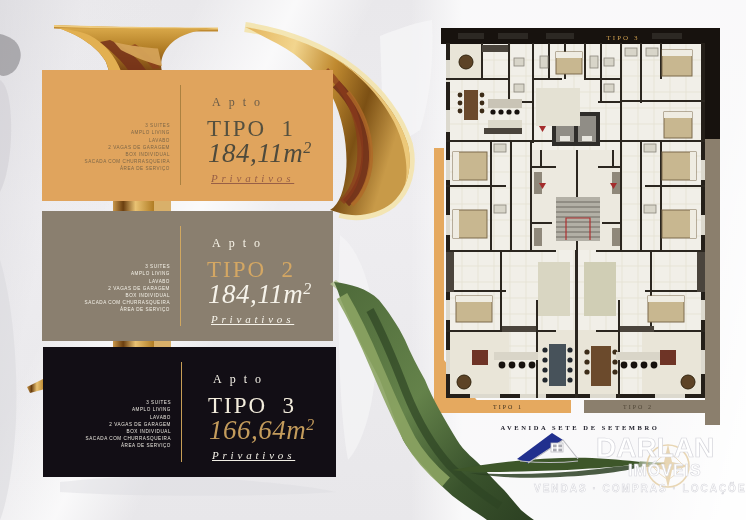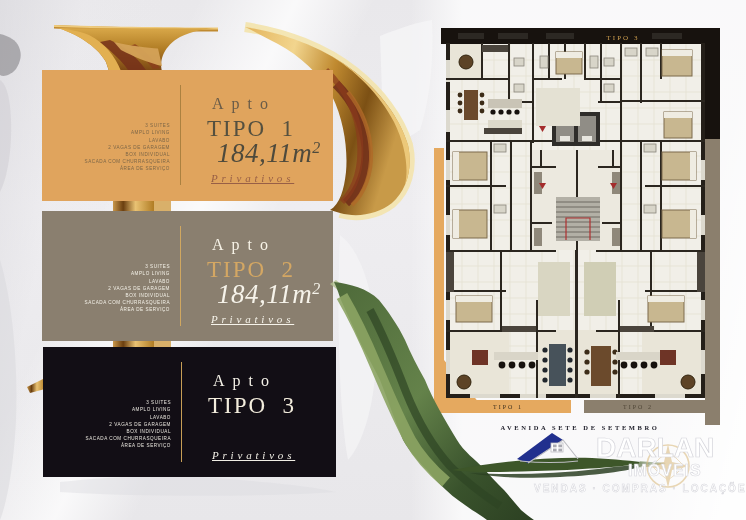--- a/index.html
+++ b/index.html
@@ -5,25 +5,25 @@
   html,body{margin:0;padding:0;}
   body{width:746px;height:520px;overflow:hidden;position:relative;
        font-family:"Liberation Sans",sans-serif;background:#fff;}
   .abs{position:absolute;}
   .card{position:absolute;left:42px;width:291px;}
   .card .list{position:absolute;left:-192px;top:52px;width:320px;text-align:right;
       font-size:9.2px;letter-spacing:1.1px;line-height:14.3px;
       transform:scale(.5);transform-origin:top right;}
   .card .vline{position:absolute;left:138px;top:15px;width:1px;height:100px;}
   .card .apto{position:absolute;left:170px;top:26px;font-family:"Liberation Serif",serif;
-      font-size:16px;letter-spacing:8px;line-height:1;}
+      font-size:12px;letter-spacing:8px;line-height:1;}
   .card .tipo{position:absolute;left:165px;top:45px;font-family:"Liberation Serif",serif;
       font-size:23px;letter-spacing:2px;line-height:1.2;}
   .card .area{position:absolute;left:166px;top:67px;font-family:"Liberation Serif",serif;
-      font-style:italic;font-size:27px;letter-spacing:.5px;line-height:1.2;margin-left:9px;}
+      font-style:italic;font-size:27px;letter-spacing:.5px;line-height:1.2;}
   .card .priv{position:absolute;left:169px;top:102px;font-family:"Liberation Serif",serif;
       font-style:italic;font-size:11px;letter-spacing:3.8px;line-height:1.2;text-decoration:underline;}
 </style>
 </head>
 <body>
 
 <div class="abs" id="marble" style="left:0;top:0;width:746px;height:520px;
   background:
     linear-gradient(90deg, rgba(255,255,255,0) 55%, rgba(255,255,255,.75) 62%, rgba(255,255,255,.75) 100%),
     linear-gradient(115deg, rgba(255,255,255,0) 20%, rgba(255,255,255,.75) 30%, rgba(255,255,255,0) 38%),
@@ -111,20 +111,21 @@
   <div class="tipo" style="color:#d4a763;">TIPO&nbsp;&nbsp;2</div>
   <div class="area" style="color:#f6f3ea;">184,11m<span style="font-size:16px;vertical-align:9px;">2</span></div>
   <div class="priv" style="color:#f6f3ea;">Privativos</div>
 </div>
 
 <div class="card" style="top:347px;height:130px;background:#120e15;left:43px;width:293px;">
   <div class="list" style="color:#e9e6de;">3 SUÍTES<br>AMPLO LIVING<br>LAVABO<br>2 VAGAS DE GARAGEM<br>BOX INDIVIDUAL<br>SACADA COM CHURRASQUEIRA<br>ÁREA DE SERVIÇO</div>
   <div class="vline" style="background:#c79e56;"></div>
   <div class="apto" style="color:#f4f1e7;">Apto</div>
   <div class="tipo" style="color:#f2ecdc;">TIPO&nbsp;&nbsp;3</div>
+  <div class="area" style="color:#c49c5c;">166,64m<span style="font-size:16px;vertical-align:9px;">2</span></div>
   <div class="priv" style="color:#f0ede4;">Privativos</div>
 </div>
 
 <svg class="abs" style="left:0;top:0" width="746" height="520" id="plan">
 
   <polygon points="434,148 444,148 444,360 480,404 480,413 434,413" fill="#e5a95f"></polygon>
 
   <rect x="452" y="400" width="119" height="13" fill="#e5a95f"></rect>
   <text x="508" y="409" font-size="6" font-family="Liberation Serif,serif" fill="#3a2d1c" letter-spacing="2" text-anchor="middle">TIPO 1</text>
 

